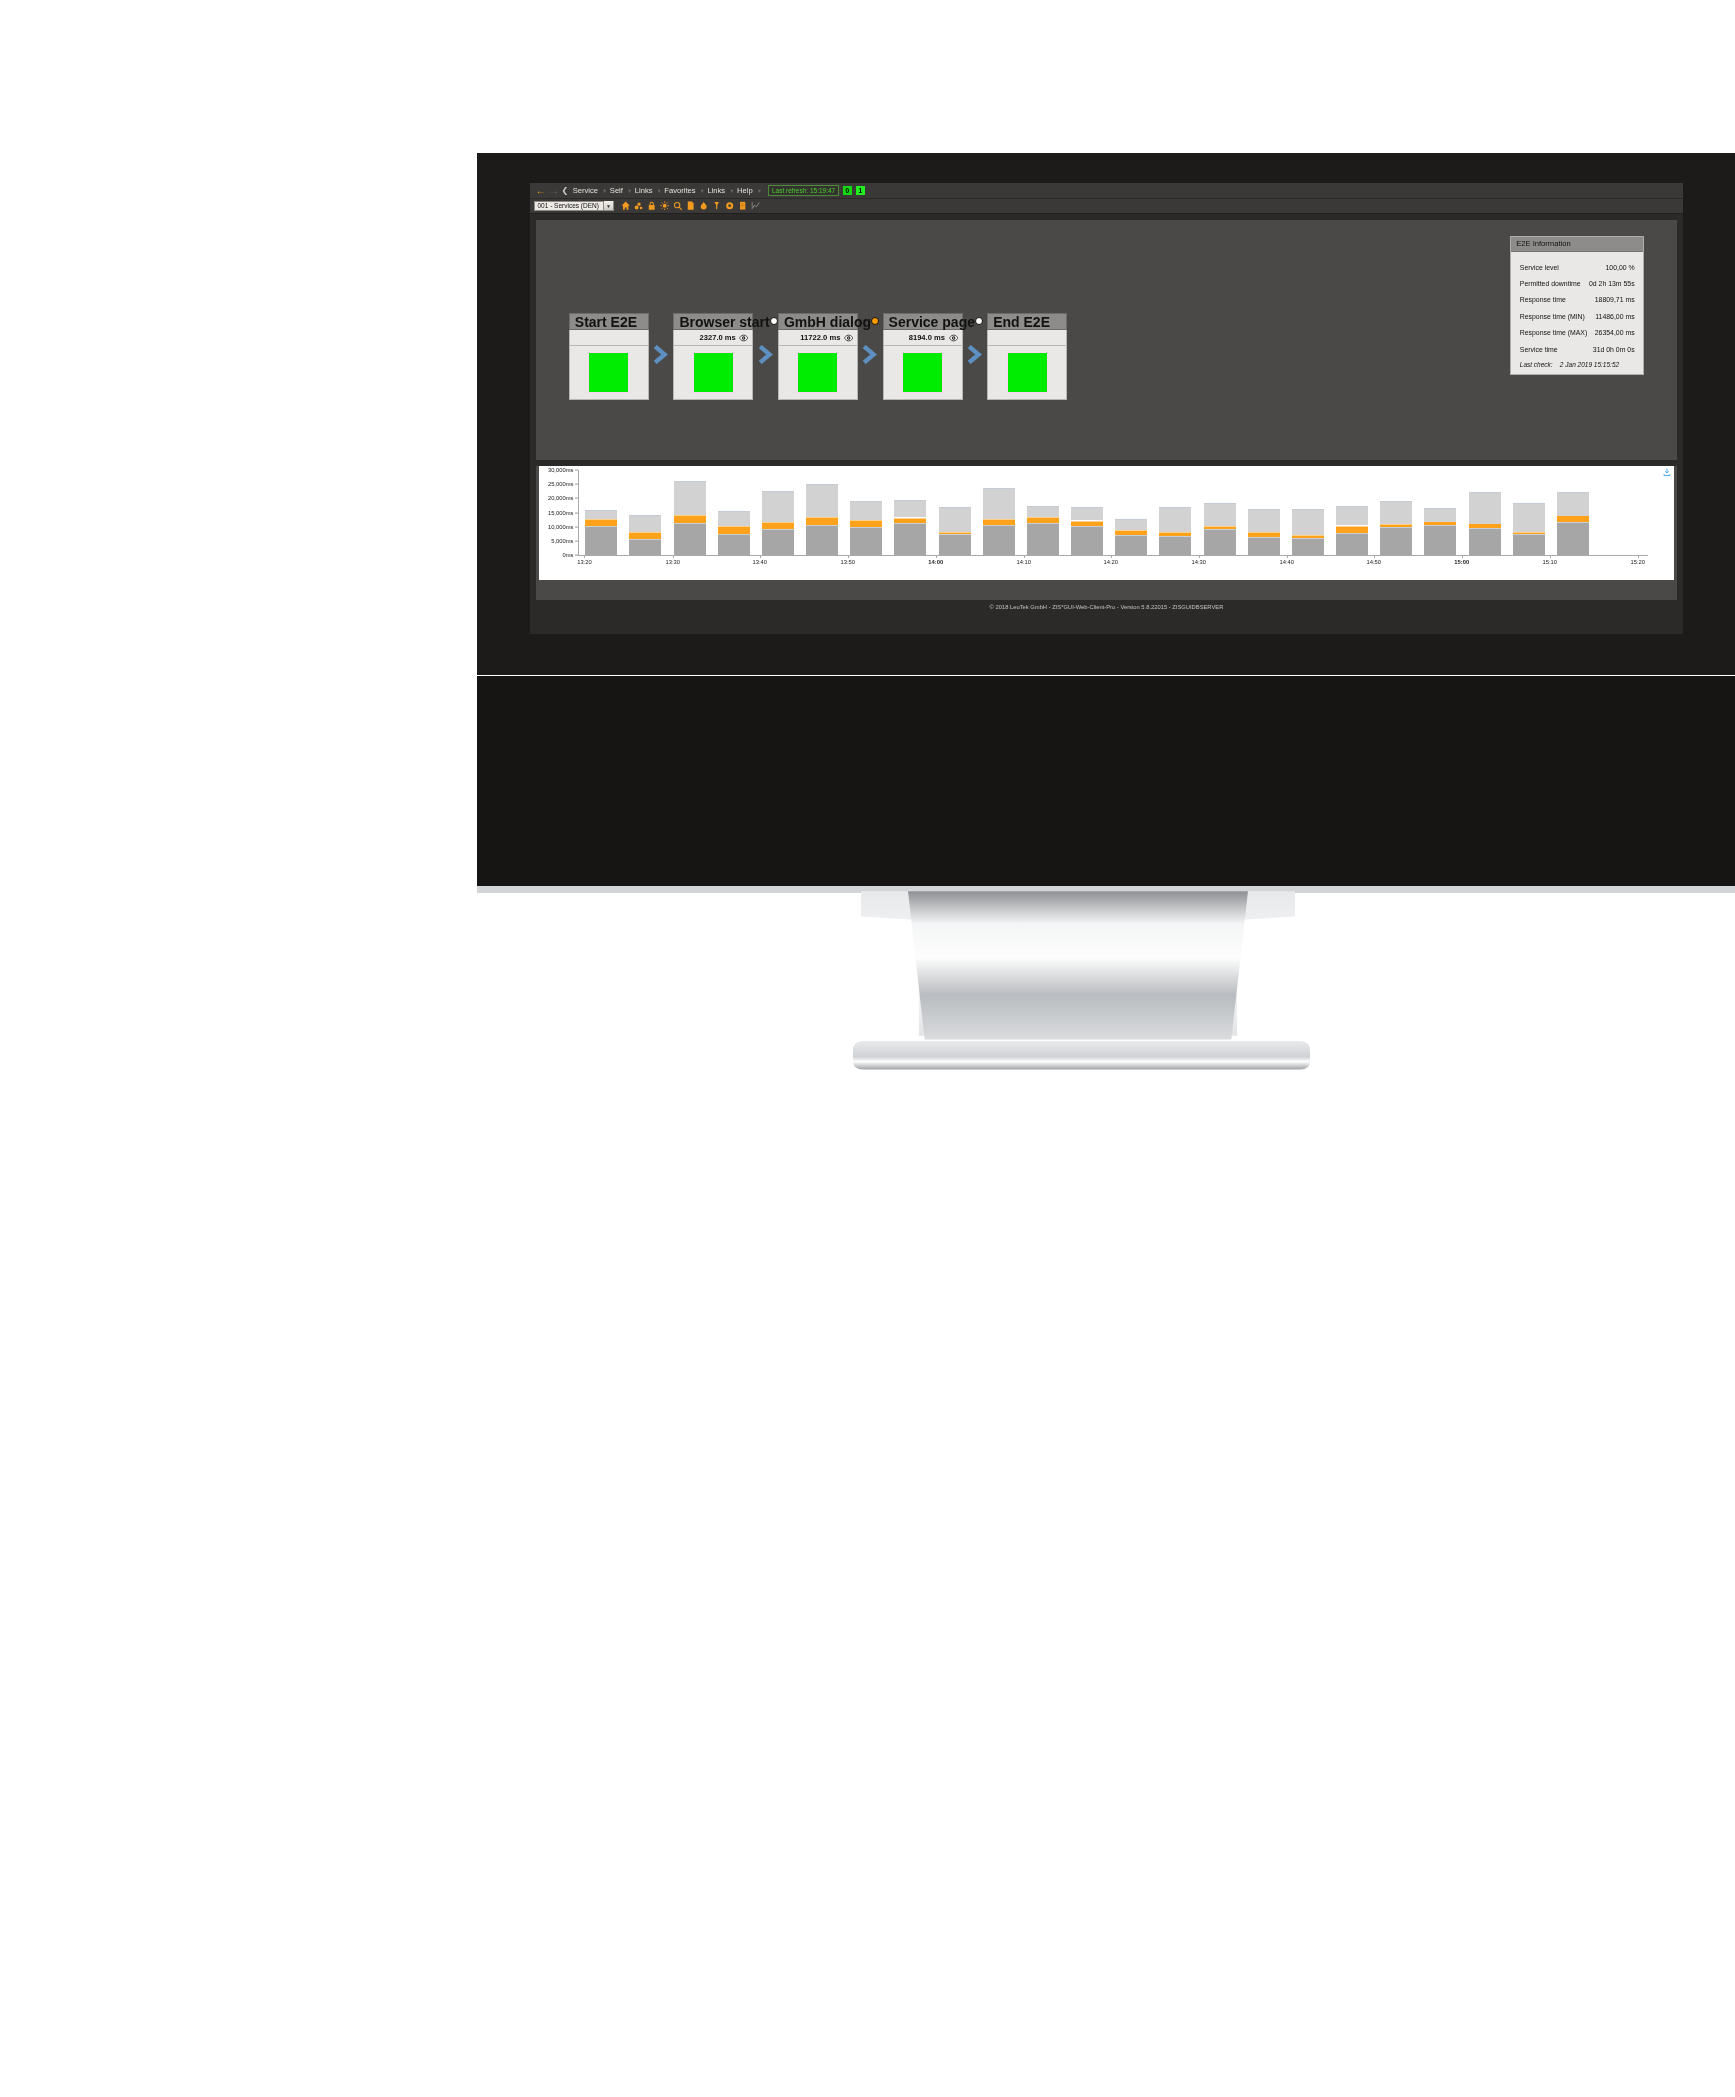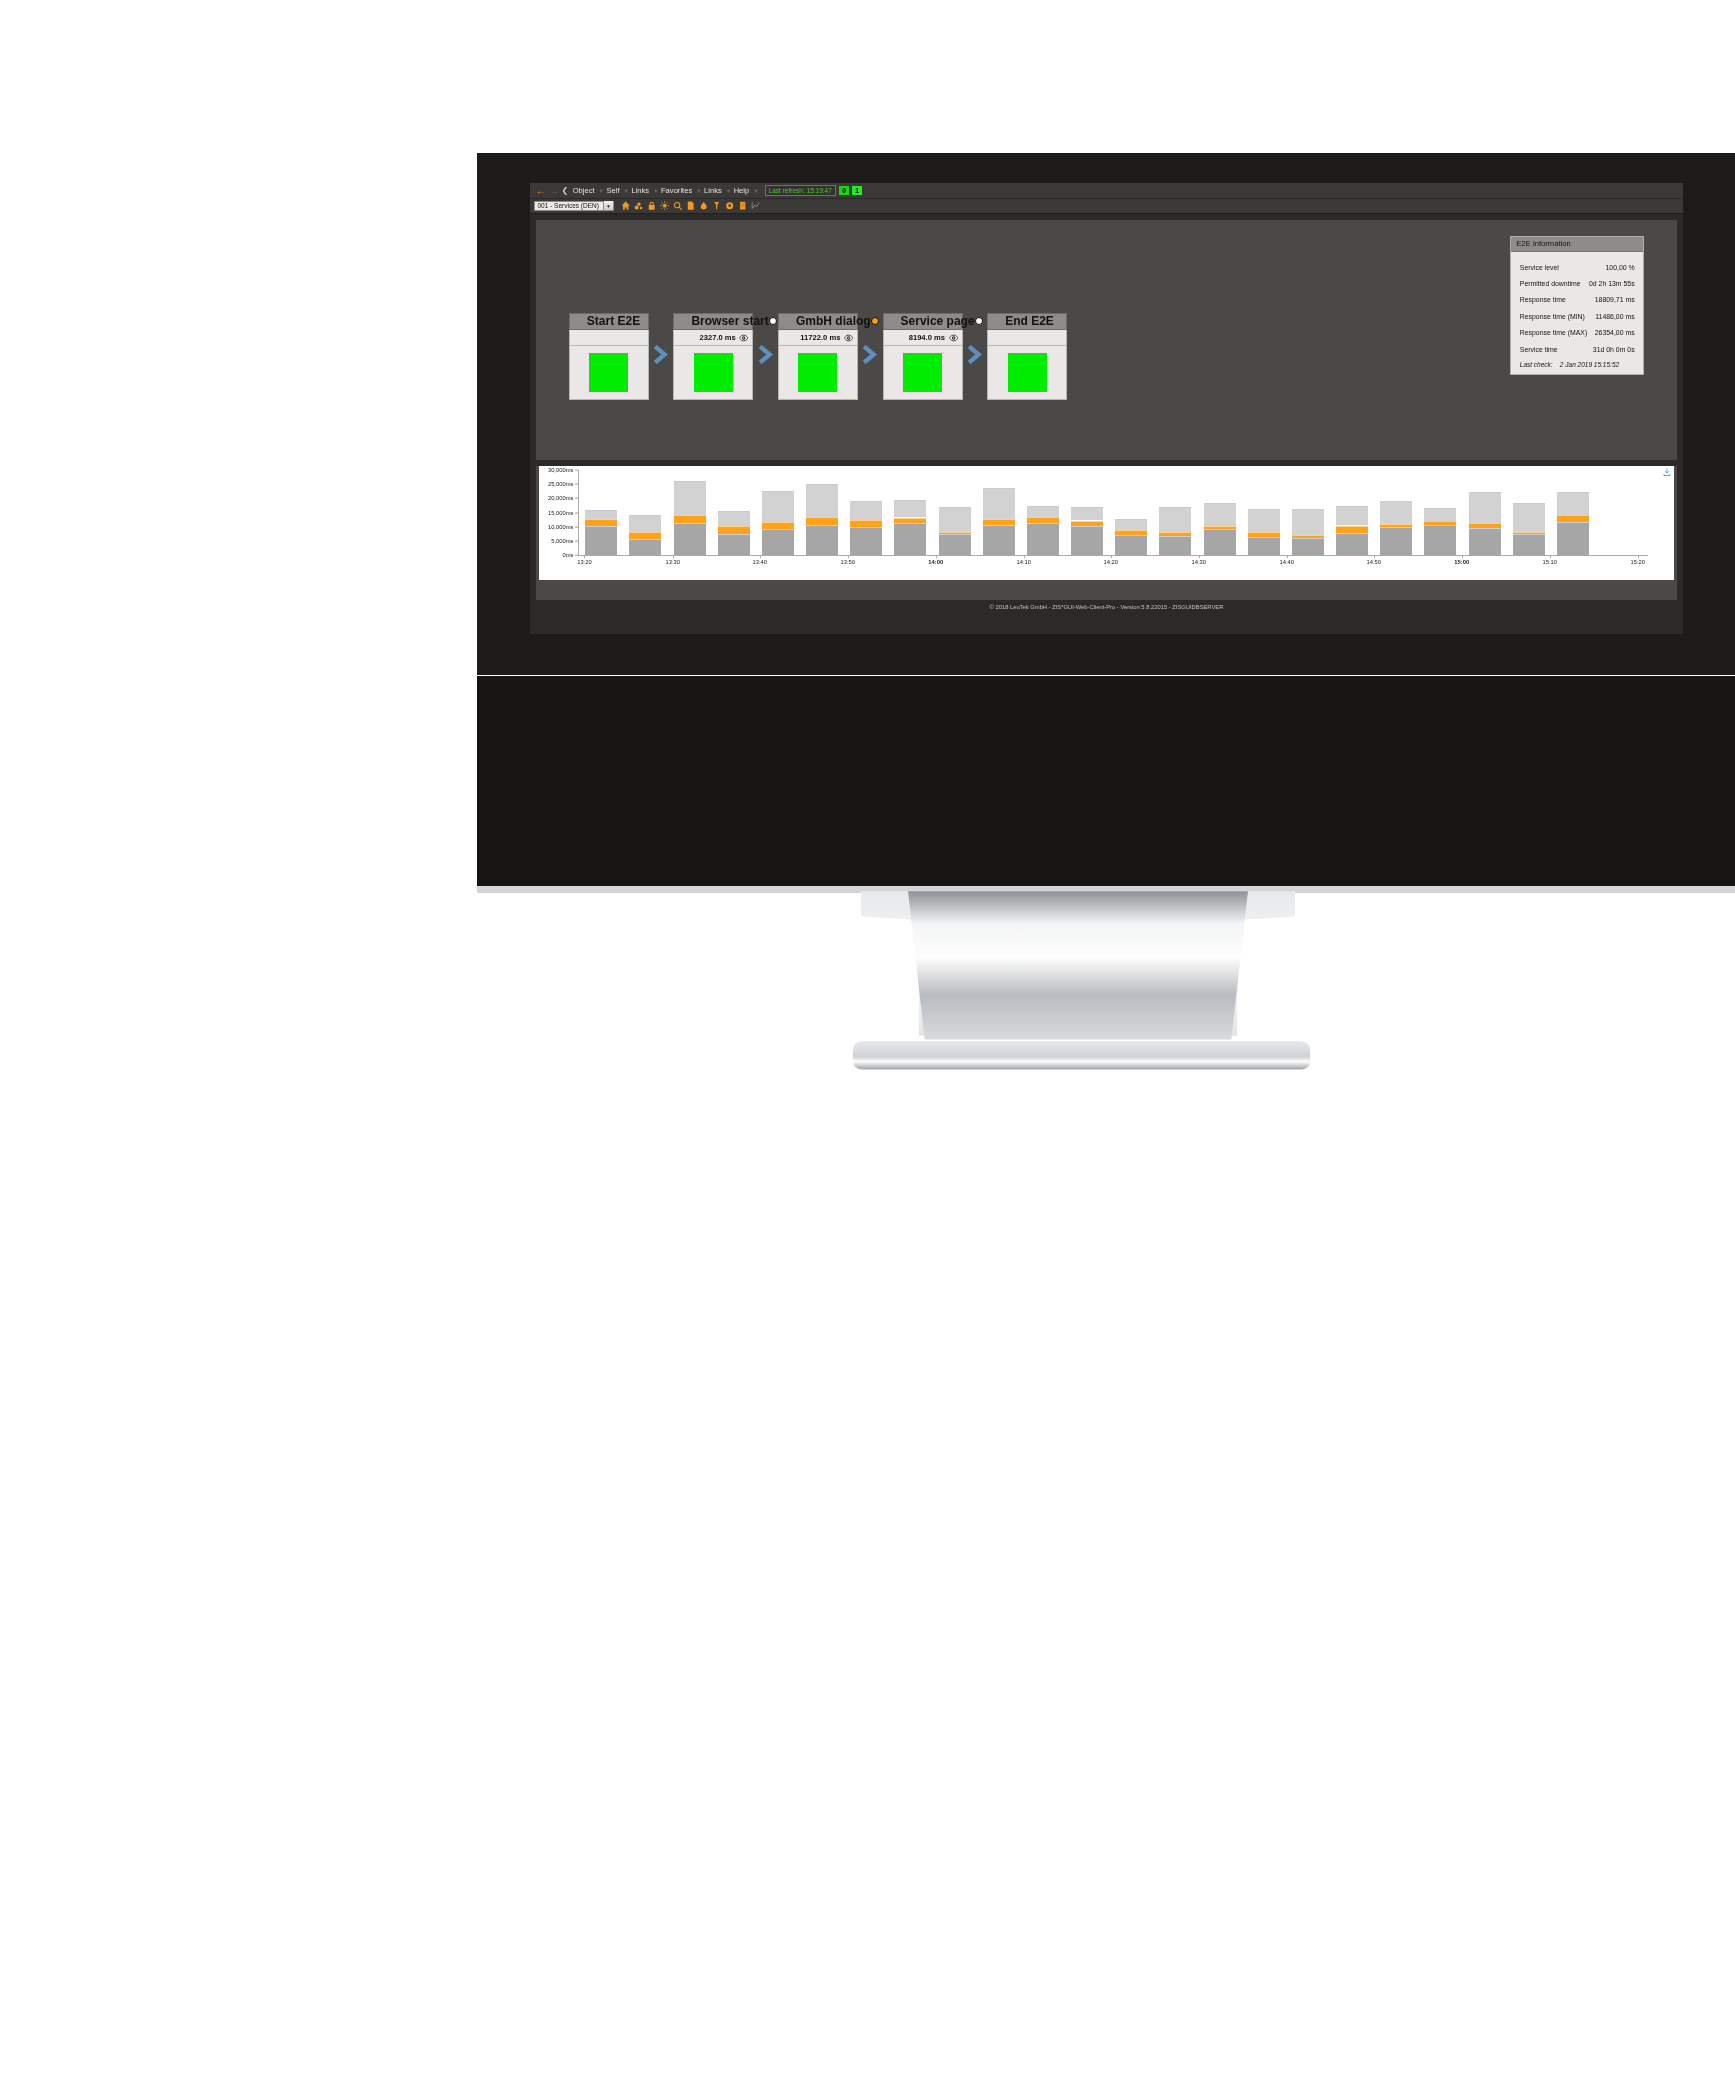--- a/index.html
+++ b/index.html
@@ -135,21 +135,21 @@
     width:80px;
   }
   .step-head {
     background:#8d8c8a;
     border:0.7px solid #6d6c6a;
     height:17.4px;
     display:flex; align-items:center;
     padding:0 5px;
     justify-content:space-between;
   }
-  .step-title { font-size:12px; font-weight:bold; color:#121212; white-space:nowrap;margin-left:12px; }
+  .step-title { font-size:14px; font-weight:bold; color:#121212; white-space:nowrap; }
   .status-dot {
     width:8px; height:8px; border-radius:50%;
     border:1.2px solid #141414;
     flex:0 0 auto;
   }
   .status-dot.white { background:#ffffff; }
   .status-dot.orange { background:#ff9c00; }
   .step-value {
     background:#e9e8e6;
     border:0.7px solid #b8b6b2;
@@ -332,21 +332,21 @@
 <div id="monitor-lower"></div>
 
 <div id="monitor">
 
   <div id="screen">
 
     <div class="menubar">
       <span class="mb-arrow">←</span>
       <span class="mb-arrow dim">→</span>
       <span class="mb-chev">❮</span>
-      <span class="mb-item">Object</span>
+      <span class="mb-item">Service</span>
       <span class="mb-sep">▾</span>
       <span class="mb-item">Self</span>
       <span class="mb-sep">▾</span>
       <span class="mb-item">Links</span>
       <span class="mb-sep">▾</span>
       <span class="mb-item">Favorites</span>
       <span class="mb-sep">▾</span>
       <span class="mb-item">Links</span>
       <span class="mb-sep">▾</span>
       <span class="mb-item">Help</span>

